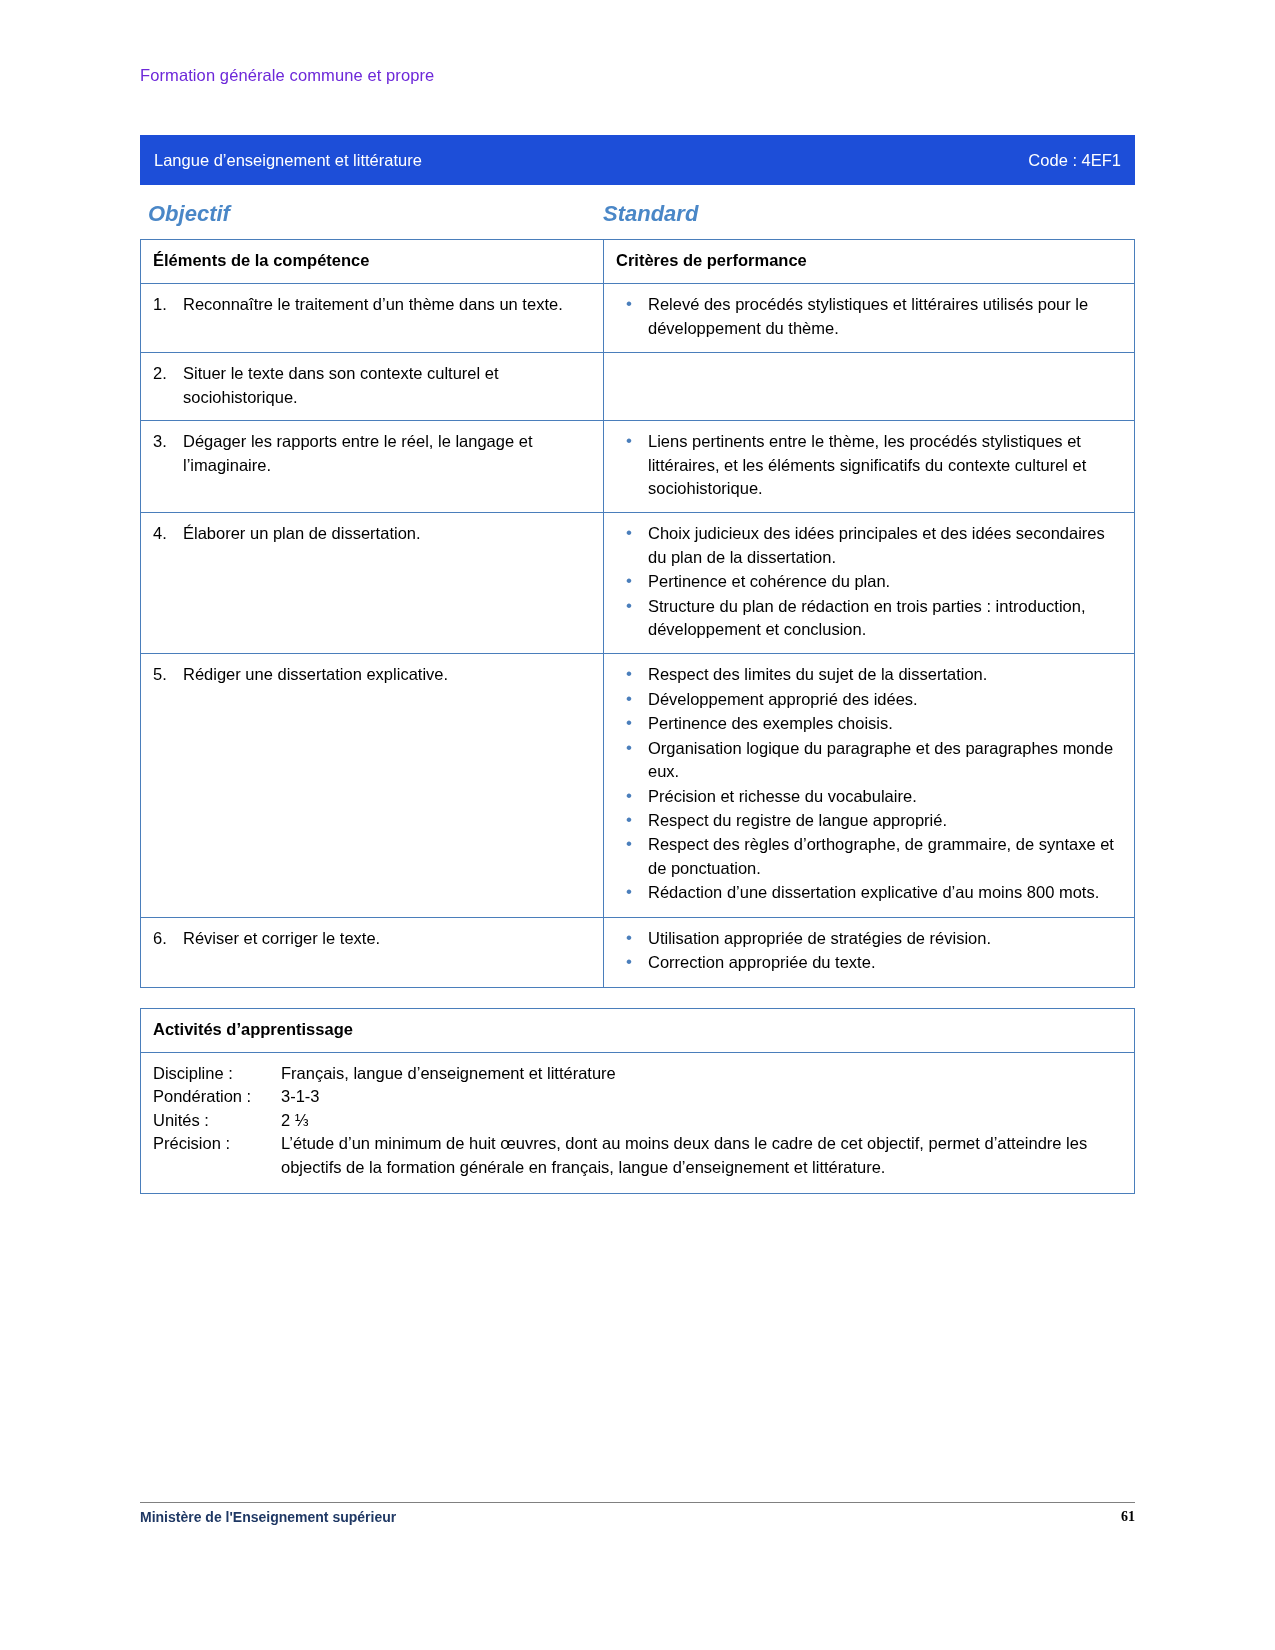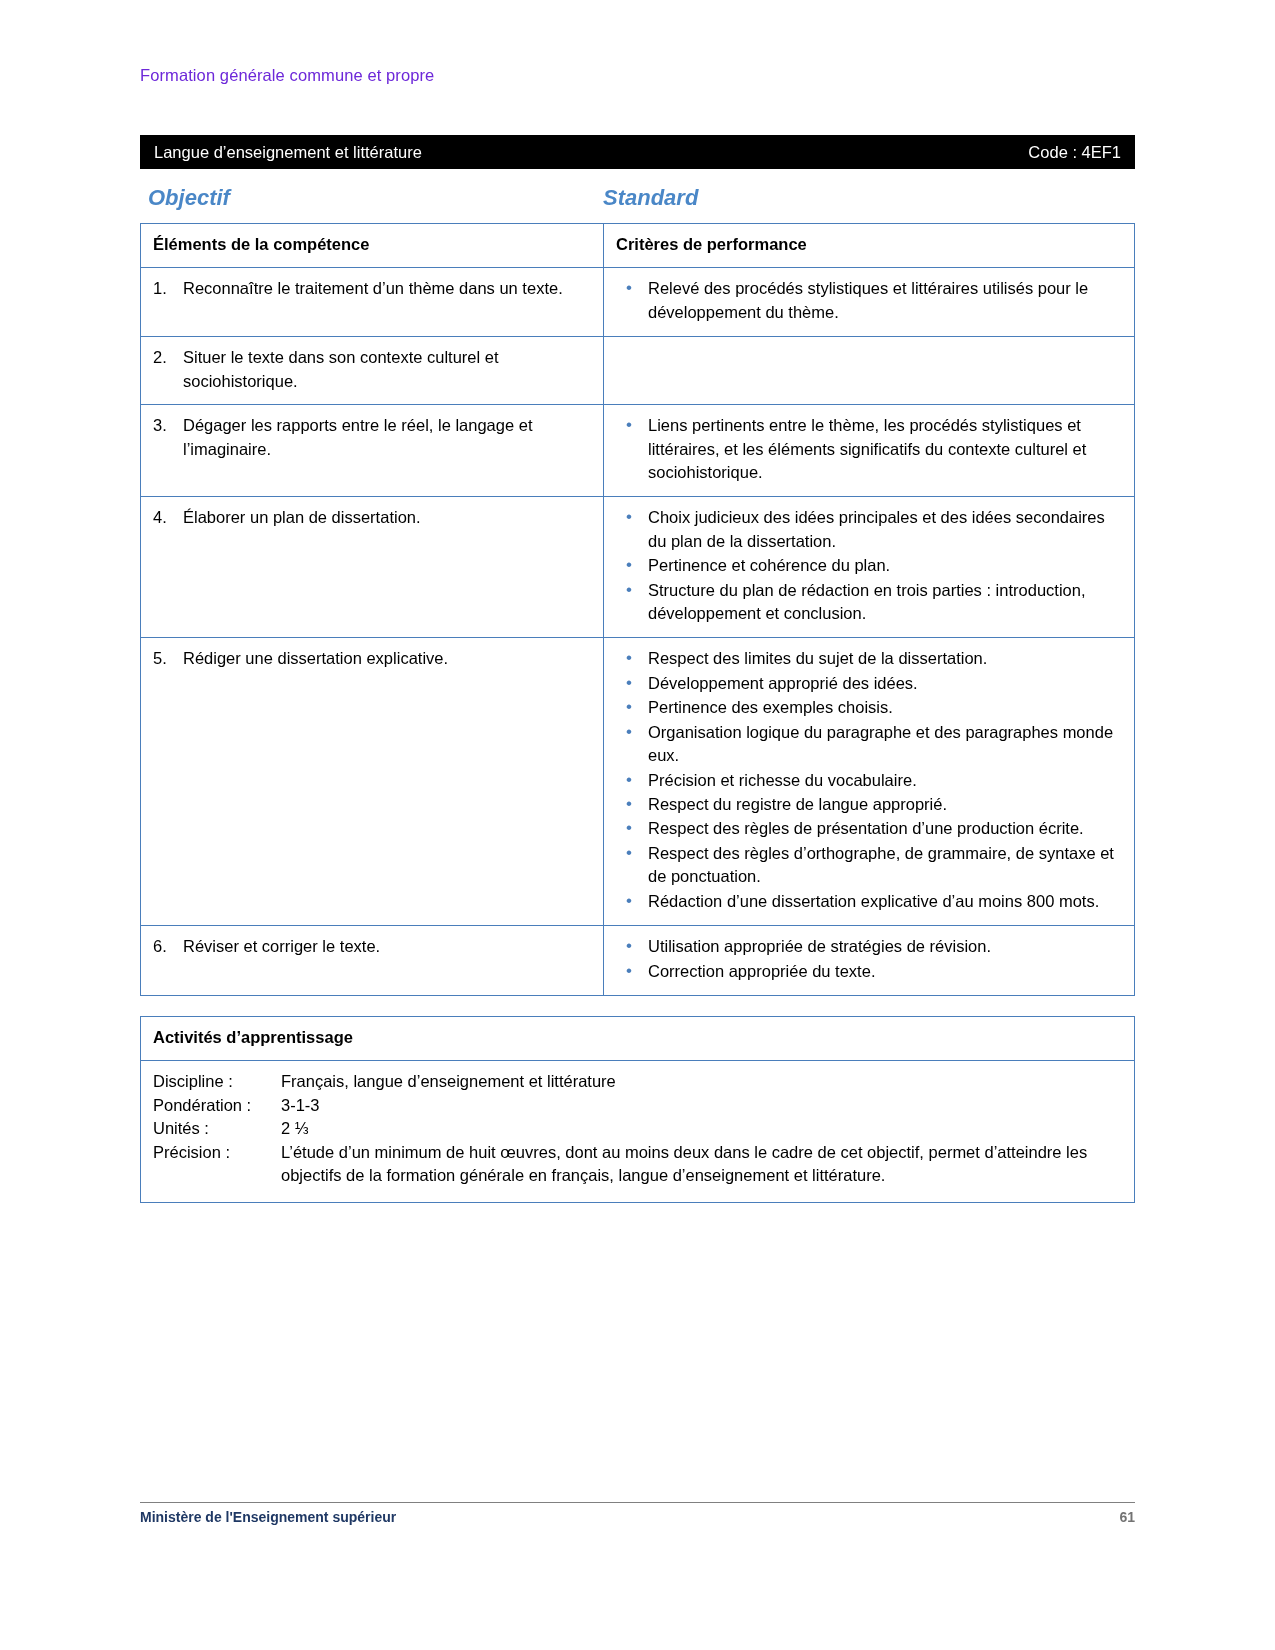--- a/index.html
+++ b/index.html
@@ -23,23 +23,23 @@
   }
   .header-line {
     padding-top: 66px;
     font-size: 16.5px;
     color: #6d28d9;
     letter-spacing: 0.1px;
   }
   
   .title-bar {
     margin-top: 50px;
-    background: #000000;
+    background: #1d4ed8;
     color: #ffffff;
-    height: 34px;
+    height: 50px;
     display: flex;
     align-items: center;
     justify-content: space-between;
     padding: 0 14px;
     font-size: 16.5px;
     box-sizing: border-box;
   }
   
   .col-heads {
     display: flex;
@@ -148,21 +148,22 @@
     bottom: 125px;
     border-top: 1px solid #808080;
     padding-top: 6px;
     display: flex;
     justify-content: space-between;
     font-size: 14px;
     font-weight: bold;
     color: #1f3864;
   }
   .footer .pg {
-    color: #737373;
+    color: #000000;
+    font-family: Liberation Serif, serif;
   }
 </style>
 </head>
 <body>
 
 <div class="page">
 
   <div class="header-line">Formation générale commune et propre</div>
 
   <div class="title-bar">
@@ -243,21 +244,20 @@
         </div>
       </div>
       <div class="cell right">
         <ul class="bul">
           <li>Respect des limites du sujet de la dissertation.</li>
           <li>Développement approprié des idées.</li>
           <li>Pertinence des exemples choisis.</li>
           <li>Organisation logique du paragraphe et des paragraphes monde eux.</li>
           <li>Précision et richesse du vocabulaire.</li>
           <li>Respect du registre de langue approprié.</li>
-          <li>Respect des règles de présentation d’une production écrite.</li>
           <li>Respect des règles d’orthographe, de grammaire, de syntaxe et de ponctuation.</li>
           <li>Rédaction d’une dissertation explicative d’au moins 800 mots.</li>
         </ul>
       </div>
     </div>
 
     <div class="row">
       <div class="cell left">
         <div class="num-item">
           <div class="n">6.</div>

